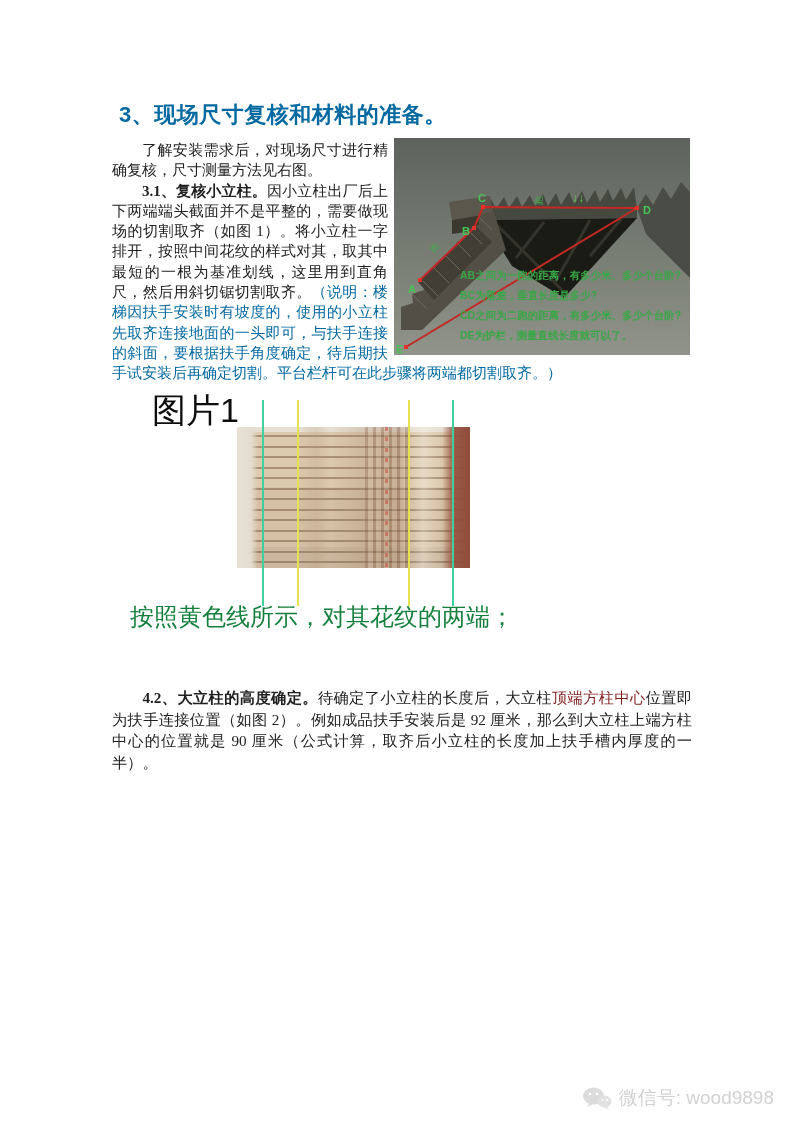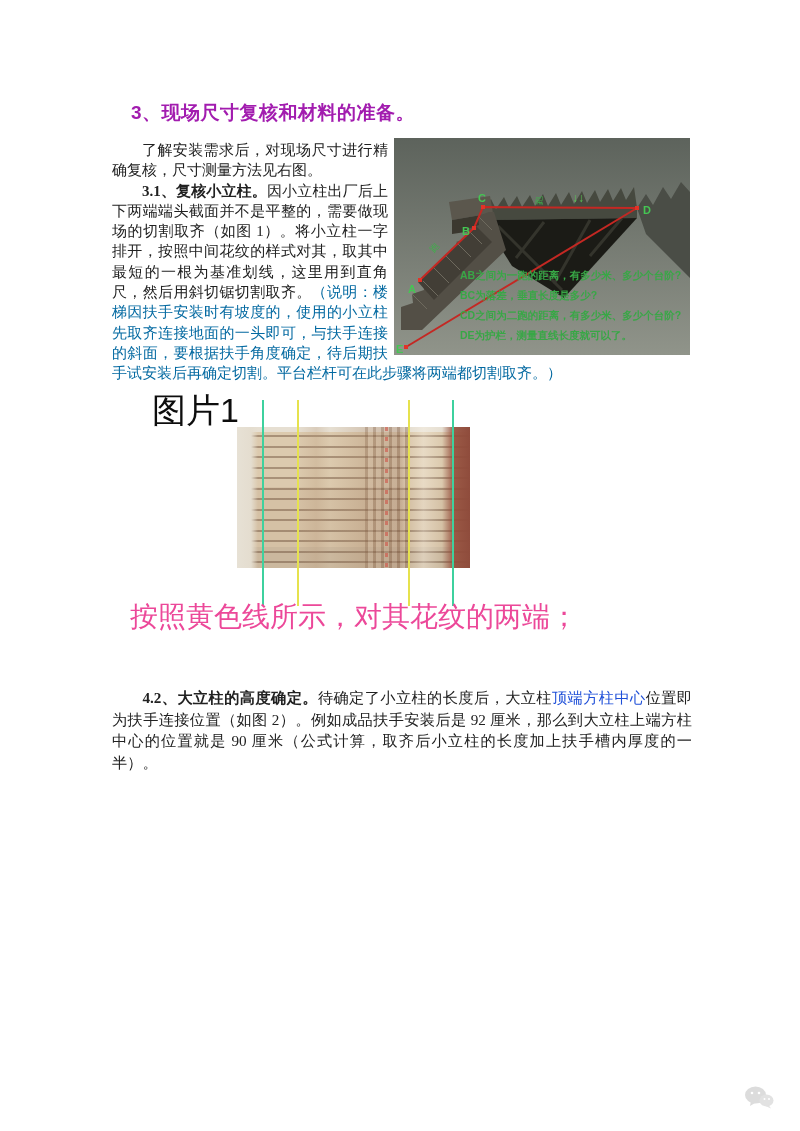--- a/index.html
+++ b/index.html
@@ -1,32 +1,32 @@
 <!DOCTYPE html>
 <html><head>
 <meta charset="utf-8">
 <style>
   html,body{margin:0;padding:0;background:#ffffff;}
   .page{
     position:relative;width:800px;height:1131px;background:#ffffff;overflow:hidden;
     font-family:"Liberation Serif","DejaVu Serif",serif;color:#212121;
   }
   .heading{
-    position:absolute;left:131px;top:100px;
+    position:absolute;left:119px;top:100px;
     font-family:"Liberation Sans","DejaVu Sans",sans-serif;
-    font-weight:bold;font-size:19px;color:#a21caf;letter-spacing:.5px;white-space:nowrap;
+    font-weight:bold;font-size:22px;color:#0369a1;letter-spacing:.5px;white-space:nowrap;
   }
   .intro{
     position:absolute;left:112px;top:140px;width:578px;
     font-size:15px;line-height:20.3px;text-align:justify;
   }
   .intro p{margin:0;text-indent:2em;}
   .lead{font-weight:bold;margin-top:18px;}
   .red{color:#0369a1;}
-  .red-accent{color:#1d4ed8;}
+  .red-accent{color:#7f1d1d;}
   .stairs-figure{
     float:right;width:296px;height:217px;margin:-2px 0 6px 6px;
   }
   .stairs-figure svg{display:block;width:296px;height:217px;}
   .caption{
     position:absolute;left:152px;top:388px;
     font-family:"Liberation Sans","DejaVu Sans",sans-serif;
     font-size:34px;font-weight:500;color:#0d0d0d;
   }
   .baluster{position:absolute;left:0;top:400px;width:800px;height:212px;}
@@ -52,21 +52,21 @@
     background-size:3px 100%, auto, 45px 100%, auto, auto;
     background-position:148px 0, 0 0, 128px 0, 0 0, 0 0;
     background-repeat:no-repeat, no-repeat, no-repeat, repeat, no-repeat;
   }
   .vline{position:absolute;top:0;height:206px;width:2px;}
   .vline.cyan{background:#3ed19e;}
   .vline.yellow{background:#e6e24e;}
   .big-note{
     position:absolute;left:130px;top:601px;
     font-family:"Liberation Sans","DejaVu Sans",sans-serif;
-    font-size:28px;line-height:31px;font-weight:500;color:#ec4899;white-space:nowrap;
+    font-size:24px;line-height:31px;font-weight:500;color:#15803d;white-space:nowrap;
   }
   .paras{
     position:absolute;left:112px;top:687px;width:580px;
     font-size:15.2px;line-height:21.5px;text-align:justify;
   }
   .paras p{margin:0;text-indent:2em;}
   .watermark{
     position:absolute;top:1085px;right:26px;
     display:flex;align-items:center;gap:7px;
     font-family:"Liberation Sans","DejaVu Sans",sans-serif;
@@ -163,15 +163,16 @@
     <svg width="30" height="24" viewBox="0 0 30 24">
       <ellipse cx="11.5" cy="10" rx="10.5" ry="8.6" fill="#dcdcdc"></ellipse>
       <polygon points="7,16 6,21 12,17.5" fill="#dcdcdc"></polygon>
       <circle cx="8" cy="8" r="1.3" fill="#ffffff"></circle>
       <circle cx="15" cy="8" r="1.3" fill="#ffffff"></circle>
       <ellipse cx="22.5" cy="15.5" rx="7" ry="6" fill="#e2e2e2"></ellipse>
       <polygon points="25,20.5 27,23.5 21.5,21" fill="#e2e2e2"></polygon>
       <circle cx="20.5" cy="14" r="1" fill="#ffffff"></circle>
       <circle cx="25" cy="14" r="1" fill="#ffffff"></circle>
     </svg>
+    <span>微信号: wood9898</span>
   </div>
 
 </div>
 
 </body></html>

